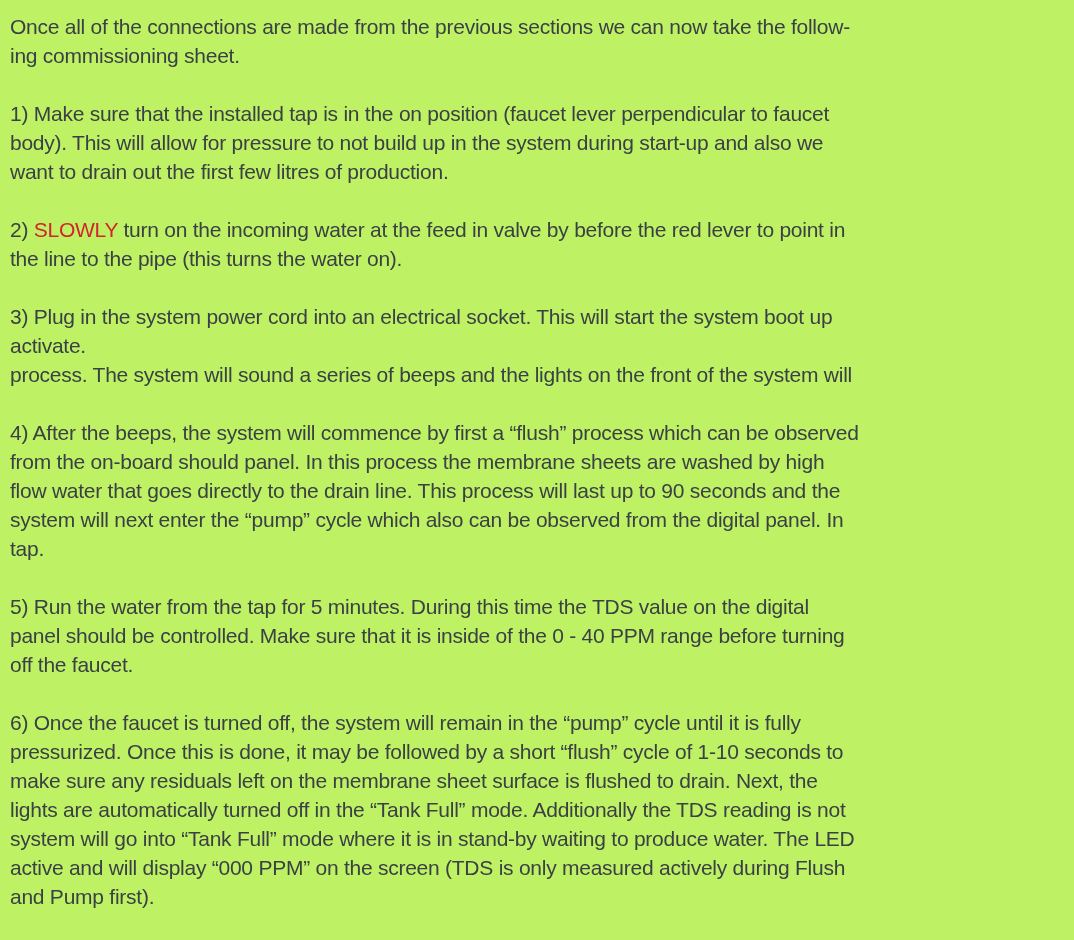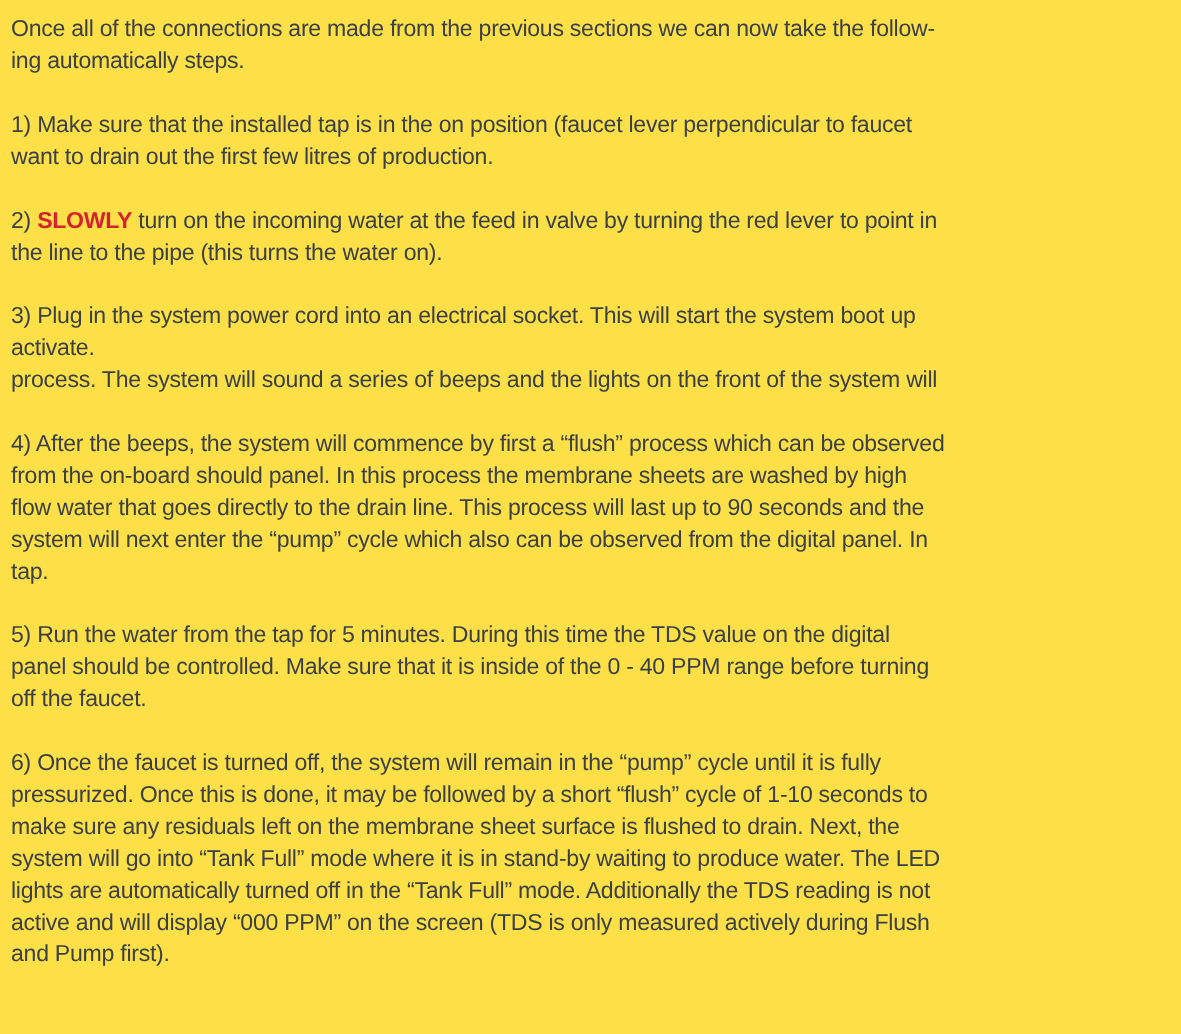--- a/index.html
+++ b/index.html
@@ -4,58 +4,59 @@
 <style>
   html, body {
     margin: 0;
     padding: 0;
     background: #ffffff;
   }
   .page {
     width: 1074px;
     height: 940px;
     box-sizing: border-box;
-    background: #fde047;
+    background: #bef264;
     padding: 12px 8px 0 10px;
     overflow: hidden;
     font-family: "Liberation Sans", "DejaVu Sans", sans-serif;
     font-size: 21px;
     letter-spacing: -0.25px;
     color: var(--text-color, #3b4045);
   }
   .paragraph {
     margin: 0 0 29px 0;
   }
   .paragraph:last-child {
     margin-bottom: 0;
   }
   .line {
     line-height: 29px;
     white-space: nowrap;
   }
   .red-bold {
     color: var(--accent-red, #d2232f);
-    font-weight: 700;
+    font-weight: 400;
   }
 </style>
 </head>
 <body>
 
 <div class="page">
   <div>
       <div class="paragraph">
         <div class="line"><span>Once all of the connections are made from the previous sections we can now take the follow-</span></div>
-        <div class="line"><span>ing automatically steps.</span></div>
+        <div class="line"><span>ing commissioning sheet.</span></div>
       </div>
       <div class="paragraph">
         <div class="line"><span>1) Make sure that the installed tap is in the on position (faucet lever perpendicular to faucet</span></div>
+        <div class="line"><span>body). This will allow for pressure to not build up in the system during start-up and also we</span></div>
         <div class="line"><span>want to drain out the first few litres of production.</span></div>
       </div>
       <div class="paragraph">
-        <div class="line"><span>2) </span><span class="red-bold">SLOWLY</span><span> turn on the incoming water at the feed in valve by turning the red lever to point in</span></div>
+        <div class="line"><span>2) </span><span class="red-bold">SLOWLY</span><span> turn on the incoming water at the feed in valve by before the red lever to point in</span></div>
         <div class="line"><span>the line to the pipe (this turns the water on).</span></div>
       </div>
       <div class="paragraph">
         <div class="line"><span>3) Plug in the system power cord into an electrical socket. This will start the system boot up</span></div>
         <div class="line"><span>activate.</span></div>
         <div class="line"><span>process. The system will sound a series of beeps and the lights on the front of the system will</span></div>
       </div>
       <div class="paragraph">
         <div class="line"><span>4) After the beeps, the system will commence by first a “flush” process which can be observed</span></div>
         <div class="line"><span>from the on-board should panel. In this process the membrane sheets are washed by high</span></div>
@@ -65,19 +66,19 @@
       </div>
       <div class="paragraph">
         <div class="line"><span>5) Run the water from the tap for 5 minutes. During this time the TDS value on the digital</span></div>
         <div class="line"><span>panel should be controlled. Make sure that it is inside of the 0 - 40 PPM range before turning</span></div>
         <div class="line"><span>off the faucet.</span></div>
       </div>
       <div class="paragraph">
         <div class="line"><span>6) Once the faucet is turned off, the system will remain in the “pump” cycle until it is fully</span></div>
         <div class="line"><span>pressurized. Once this is done, it may be followed by a short “flush” cycle of 1-10 seconds to</span></div>
         <div class="line"><span>make sure any residuals left on the membrane sheet surface is flushed to drain. Next, the</span></div>
+        <div class="line"><span>lights are automatically turned off in the “Tank Full” mode. Additionally the TDS reading is not</span></div>
         <div class="line"><span>system will go into “Tank Full” mode where it is in stand-by waiting to produce water. The LED</span></div>
-        <div class="line"><span>lights are automatically turned off in the “Tank Full” mode. Additionally the TDS reading is not</span></div>
         <div class="line"><span>active and will display “000 PPM” on the screen (TDS is only measured actively during Flush</span></div>
         <div class="line"><span>and Pump first).</span></div>
       </div>
     </div>
 </div>
 
 </body></html>

